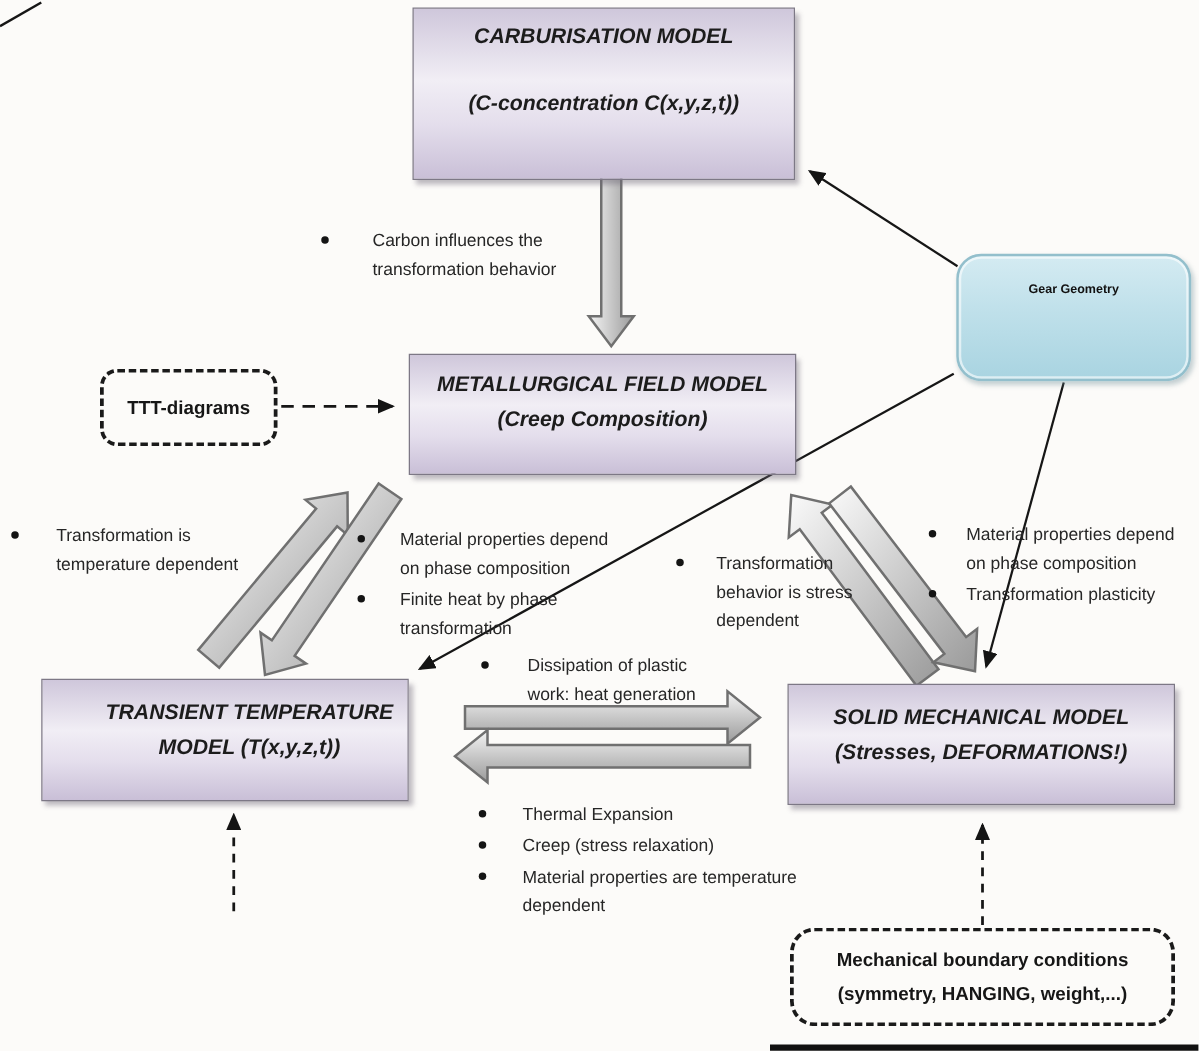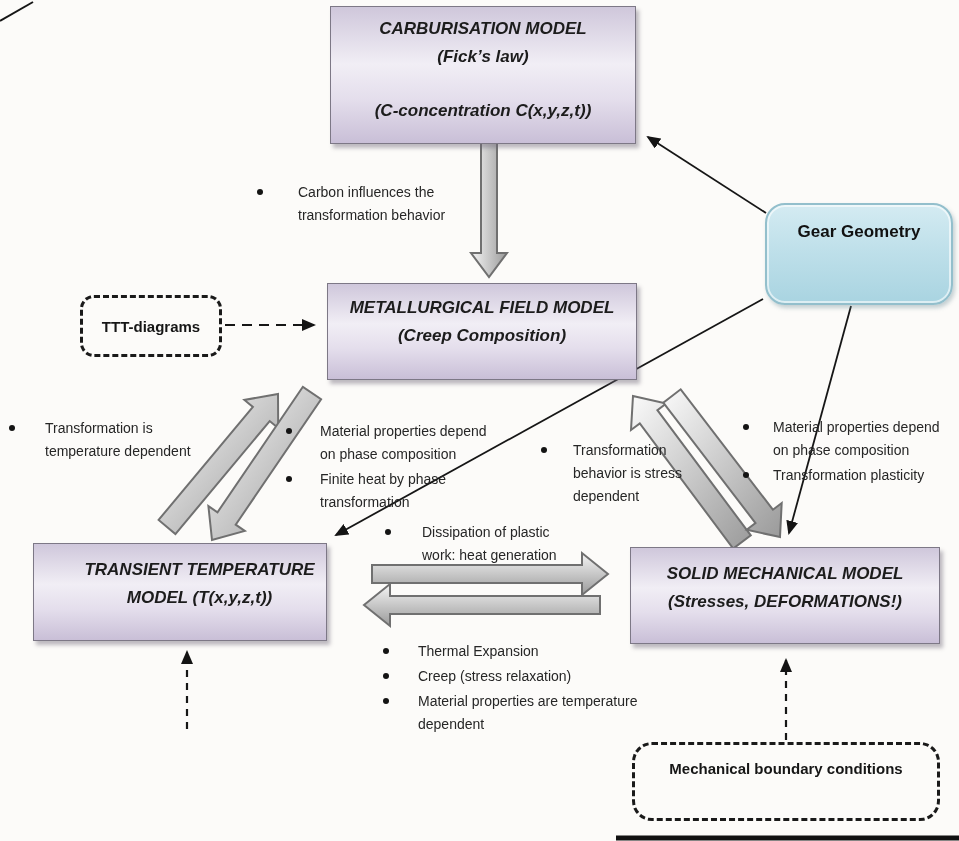--- a/index.html
+++ b/index.html
@@ -18,21 +18,21 @@
     color:#1c1c1c;font-style:italic;font-weight:bold;font-size:17px;line-height:28px;
   }
   .pbox .gap{margin-top:26px;}
 
   
   .bluebox{
     position:absolute;box-sizing:border-box;text-align:center;
     background:linear-gradient(180deg,#d4ebf2 0%,#bfe0ea 45%,#a9d4e1 100%);
     border:2px solid #93bfcc;border-radius:20px;
     box-shadow:inset 0 0 0 2px rgba(255,255,255,.6),2px 3px 4px rgba(110,140,150,.4);
-    font-weight:bold;font-size:17px;line-height:22px;color:#111;
+    font-weight:bold;font-size:10px;line-height:22px;color:#111;
   }
   .bluebox .gap{margin-top:21px;}
 
   
   .dashbox{
     position:absolute;box-sizing:border-box;text-align:center;
     border:3px dashed #1a1a1a;border-radius:20px;background:transparent;
     font-weight:bold;font-size:15px;line-height:27px;color:#161616;
   }
   .dashbox.small{display:flex;align-items:center;justify-content:center;border-radius:14px;}
@@ -80,21 +80,20 @@
     <polygon points="175.4,534.1 269.7,421.1 278.2,428.1 278,394 244.4,399.9 252.9,406.9 158.6,519.9" fill="url(#agrad)" stroke="#707070" stroke-width="2"></polygon>
     <polygon points="302.9,386.8 217.5,512.3 208.4,506.1 212,540 244.8,530.9 235.7,524.7 321.1,399.2" fill="url(#agrad)" stroke="#707070" stroke-width="2"></polygon>
     <polygon points="750.8,535.4 657.4,410.2 666.2,403.6 633,396 631.0,430.0 639.8,423.4 733.2,548.6" fill="url(#agrad)" stroke="#707070" stroke-width="2"></polygon>
     <polygon points="663.3,402.7 755.5,523.1 746.7,529.8 780,537 781.7,503.0 772.9,509.7 680.7,389.3" fill="url(#agrad)" stroke="#707070" stroke-width="2"></polygon>
     <polygon points="372,565 582,565 582,553 608,574 582,595 582,583 372,583" fill="url(#agradV)" stroke="#707070" stroke-width="2"></polygon>
     <polygon points="600,596 390,596 390,584 364,605 390,626 390,614 600,614" fill="url(#agradV)" stroke="#707070" stroke-width="2"></polygon>
   </svg>
 
   <div class="pbox" style="left:330px;top:6px;width:306px;height:138px;padding-top:8px;">
     <div>CARBURISATION MODEL</div>
-    <div>(Fick’s law)</div>
     <div class="gap">(C-concentration C(x,y,z,t))</div>
   </div>
 
   <div class="pbox" style="left:327px;top:283px;width:310px;height:97px;padding-top:10px;">
     <div>METALLURGICAL FIELD MODEL</div>
     <div>(Creep Composition)</div>
   </div>
 
   <div class="pbox" style="left:33px;top:543px;width:294px;height:98px;padding-top:12px;padding-left:39px;">
     <div>TRANSIENT TEMPERATURE</div>
@@ -110,20 +109,21 @@
     <div>Gear Geometry</div>
   </div>
 
   <div class="dashbox small" style="left:80px;top:295px;width:142px;height:62px;">
     <div>TTT-diagrams</div>
   </div>
 
 
   <div class="dashbox" style="left:632px;top:742px;width:308px;height:79px;padding-top:10px;">
     <div>Mechanical boundary conditions</div>
+    <div>(symmetry, HANGING, weight,...)</div>
   </div>
 
   <div class="note" style="left:257px;top:181px;--gap:35px;">
     <span class="dot"></span>
     <div class="txt">
       <div>Carbon influences the</div>
       <div>transformation behavior</div>
     </div>
   </div>
 

